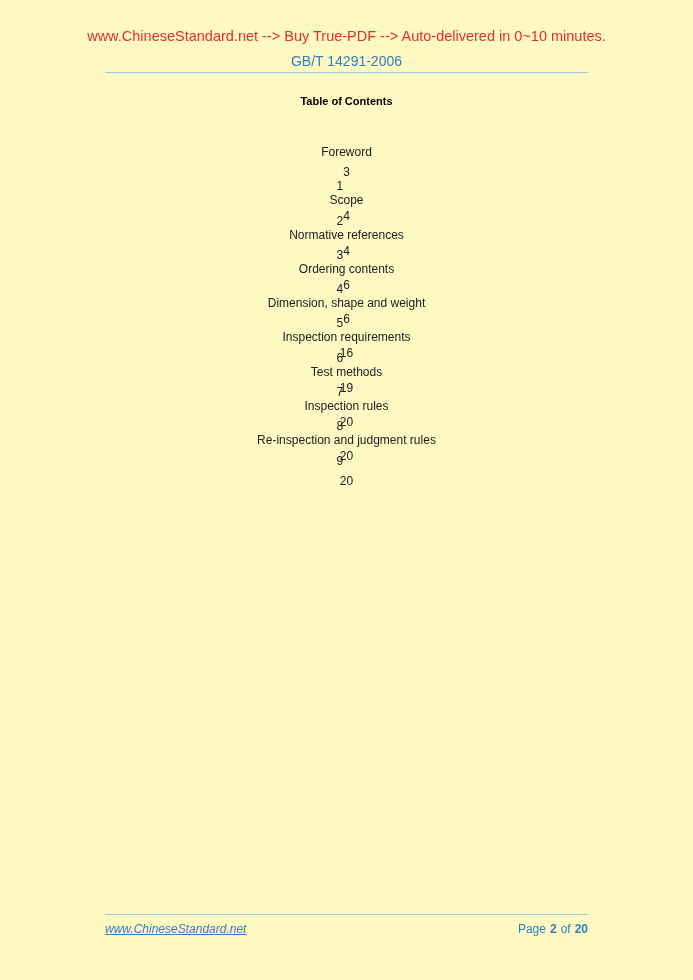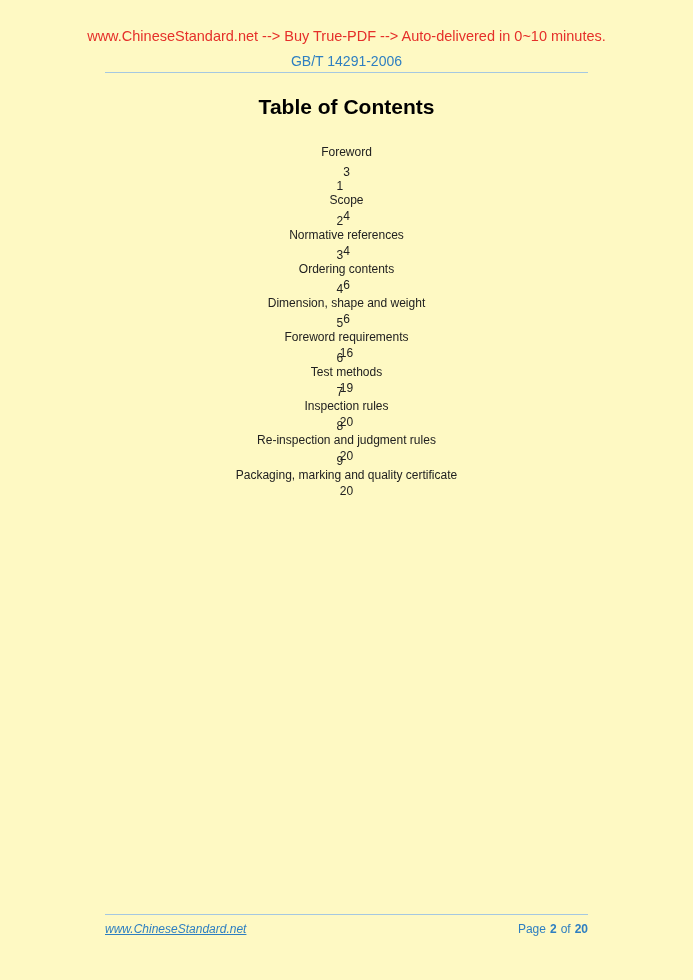--- a/index.html
+++ b/index.html
@@ -46,21 +46,21 @@
   }
   .top-rule { top: 72px; }
 
   .doc-title {
     position: absolute;
     top: 95px;
     left: 0;
     right: 0;
     margin: 0;
     text-align: center;
-    font-size: 21px;
+    font-size: 11px;
     font-weight: bold;
     color: #000000;
   }
 
   
   .toc {
     position: absolute;
     top: 145px;
     left: 105px;
     right: 105px;
@@ -164,21 +164,21 @@
 
     <div class="toc-row">
       <span class="toc-num">4</span>
       <span class="toc-label">Dimension, shape and weight</span>
       <span class="toc-leader"></span>
       <span class="toc-page">6</span>
     </div>
 
     <div class="toc-row">
       <span class="toc-num">5</span>
-      <span class="toc-label">Foreword requirements</span>
+      <span class="toc-label">Inspection requirements</span>
       <span class="toc-leader"></span>
       <span class="toc-page">16</span>
     </div>
 
     <div class="toc-row">
       <span class="toc-num">6</span>
       <span class="toc-label">Test methods</span>
       <span class="toc-leader"></span>
       <span class="toc-page">19</span>
     </div>
@@ -192,21 +192,20 @@
 
     <div class="toc-row">
       <span class="toc-num">8</span>
       <span class="toc-label">Re-inspection and judgment rules</span>
       <span class="toc-leader"></span>
       <span class="toc-page">20</span>
     </div>
 
     <div class="toc-row">
       <span class="toc-num">9</span>
-      <span class="toc-label">Packaging, marking and quality certificate</span>
       <span class="toc-leader"></span>
       <span class="toc-page">20</span>
     </div>
 
   </div>
 
   <div class="rule footer-rule"></div>
 
   <div class="footer">
     <a class="footer-link">www.ChineseStandard.net</a>

